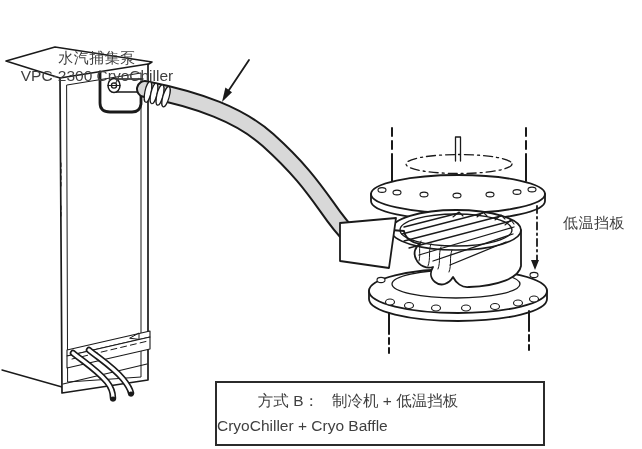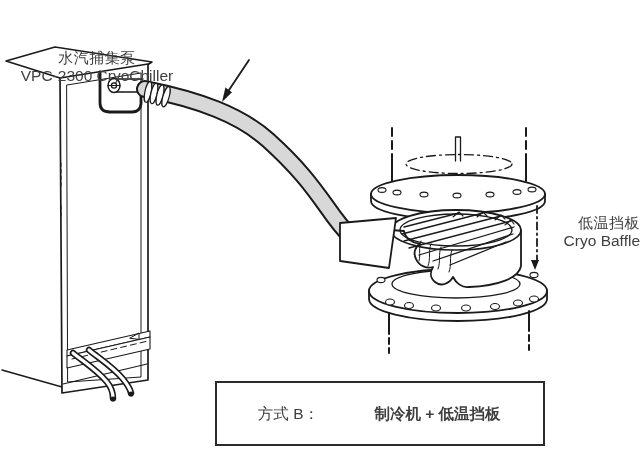--- a/index.html
+++ b/index.html
@@ -5,29 +5,29 @@
   html,body { margin:0; padding:0; background:#fff; }
   .stage {
     position:relative; width:642px; height:449px; background:#ffffff;
     font-family:"Liberation Sans", sans-serif; color:#3f3f3f; overflow:hidden;
   }
   .stage svg { position:absolute; left:0; top:0; }
   .lbl { position:absolute; text-align:center; line-height:1.18; font-size:15.5px; color:#3f3f3f; }
   .lbl .cn { font-size:15px; letter-spacing:0.5px; }
   .lbl-pump   { left:14px;  top:3px;   width:166px;margin-top:46px; }
   .lbl-line   { left:200px; top:15px;  width:146px; }
-  .lbl-baffle { left:548px; top:214px; width:92px;text-align:right;  }
+  .lbl-baffle { left:548px; top:214px; width:92px;  }
   .solution-box {
     position:absolute; left:215px; top:381px; width:330px; height:65px;
     border:2px solid #2b2b2b; box-sizing:border-box; background:#fff;
     display:grid; grid-template-columns:102px 1fr; column-gap:13px;
     align-content:center; row-gap:3px; font-size:15.5px; line-height:22px;
   }
   .sb-label { text-align:right; white-space:nowrap; }
-  .sb-value { text-align:center;  white-space:nowrap;font-weight:bold; }
+  .sb-value { text-align:left;  white-space:nowrap; }
 </style>
 </head>
 <body>
 
 <div class="stage">
 
   <svg width="642" height="449" viewBox="0 0 642 449">
     <g fill="none" stroke="#1a1a1a" stroke-linecap="round" stroke-linejoin="round">
 
       <g>
@@ -179,21 +179,21 @@
   </svg>
 
   <div class="lbl lbl-pump">
     <div class="cn">水汽捕集泵</div>
     <div>VPC-2300 CryoChiller</div>
   </div>
 
 
   <div class="lbl lbl-baffle">
     <div class="cn">低温挡板</div>
-    <div>Cryo Baffle</div>
   </div>
 
   <div class="solution-box">
     <div class="sb-label">方式 B：</div>
     <div class="sb-value">制冷机 + 低温挡板</div>
+    <div class="sb-value">CryoChiller + Cryo Baffle</div>
   </div>
 
 </div>
 
 </body></html>

